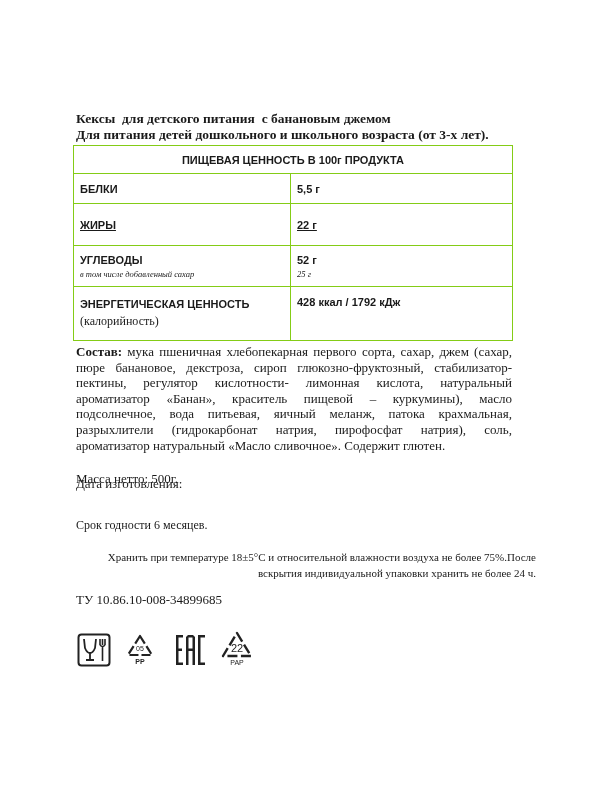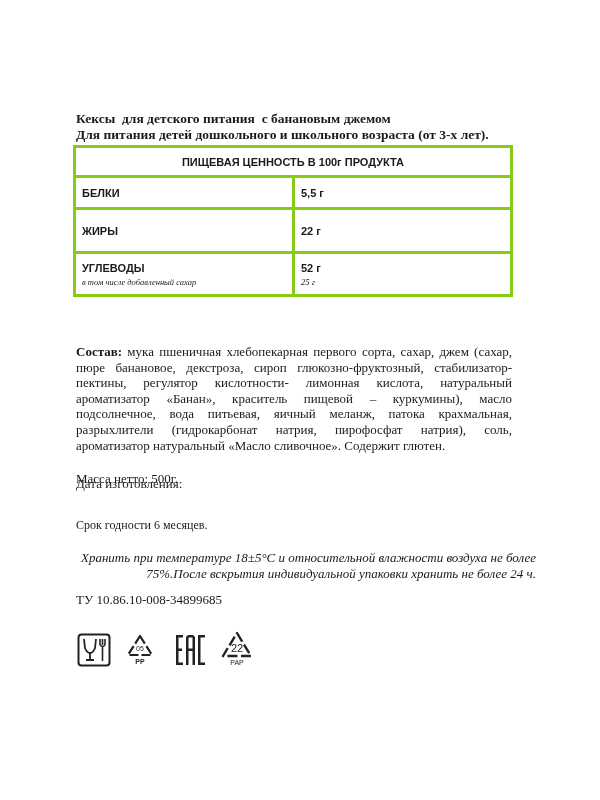--- a/index.html
+++ b/index.html
@@ -8,37 +8,37 @@
     .sans { font-family: "Liberation Sans", "DejaVu Sans", sans-serif; }
     .abs { position: absolute; text-align: right; }
 
     .title { left: 76px; top: 111px; font-size: 13.5px; font-weight: bold; white-space: pre; }
     .subtitle { left: 76px; top: 127px; font-size: 13.5px; white-space: nowrap; font-weight: bold; }
 
     table.nutrition {
       position: absolute; left: 73px; top: 145px; width: 440px;
       border-collapse: collapse; border: 1.4px solid #333;
     }
-    table.nutrition td { border: 3px solid #84cc16; padding: 0 0 0 6px; vertical-align: middle; }
+    table.nutrition td { border: 1px solid #84cc16; padding: 0 0 0 6px; vertical-align: middle; }
     table.nutrition .hdr td { height: 27px; text-align: center; font-size: 11px; font-weight: bold; padding: 0; }
     table.nutrition .lbl { width: 210px; font-size: 11px; font-weight: bold; }
     table.nutrition .val { font-size: 11px; font-weight: bold; }
     .r-belki td { height: 29px; }
-    .r-jiry td { height: 41px; }
+    .r-jiry td { height: 41px; text-decoration: underline; }
     .r-ugl td { height: 40px; }
     .r-energy td { height: 44px; }
     .sub-small { display: block; font-family: "Liberation Serif", serif; font-weight: normal; font-size: 8.5px; margin-top: 3px; font-style: italic; }
     .sub-cal { display: block; font-family: "Liberation Serif", serif; font-weight: normal; font-size: 12px; margin-top: 4px; }
 
     .composition { left: 76px; top: 344px; width: 436px; font-size: 13px; line-height: 15.6px; text-align: justify; }
     .composition b { font-weight: bold; }
     .mass { left: 76px; top: 471px; font-size: 13px; }
     .date { left: 76px; top: 476px; font-size: 13px; }
     .shelf { left: 76px; top: 518px; font-size: 12px; }
-    .storage { left: 76px; top: 550px; width: 460px; font-size: 13px; line-height: 15.6px; font-style: italic; }
+    .storage { left: 76px; top: 550px; width: 460px; font-size: 11px; line-height: 15.6px; }
     .tu { left: 76px; top: 592px; font-size: 13px; }
 
     .icon { position: absolute; }
   </style>
 </head>
 <body>
 
 <div class="abs serif title">Кексы  для детского питания  с банановым джемом</div>
 <div class="abs serif subtitle">Для питания детей дошкольного и школьного возраста (от 3-х лет).</div>
 
@@ -57,20 +57,27 @@
   </tr>
   <tr class="r-ugl">
     <td class="lbl sans">
       <span>УГЛЕВОДЫ</span>
       <span class="sub-small">в том числе добавленный сахар</span>
     </td>
     <td class="val sans">
       <span>52 г</span>
       <span class="sub-small">25 г</span>
     </td>
+  </tr>
+  <tr class="r-energy">
+    <td class="lbl sans">
+      <span>ЭНЕРГЕТИЧЕСКАЯ ЦЕННОСТЬ</span>
+      <span class="sub-cal">(калорийность)</span>
+    </td>
+    <td class="val sans" style="vertical-align:top;padding-top:9px;">428 ккал / 1792 кДж</td>
   </tr>
 </tbody>
   </table>
 
 <div class="abs serif composition"><b>Состав:</b><span> мука пшеничная хлебопекарная первого сорта, сахар, джем (сахар, пюре банановое, декстроза, сироп глюкозно-фруктозный, стабилизатор-пектины, регулятор кислотности- лимонная кислота, натуральный ароматизатор «Банан», краситель пищевой – куркумины), масло подсолнечное, вода питьевая, яичный меланж, патока крахмальная, разрыхлители (гидрокарбонат натрия, пирофосфат натрия), соль, ароматизатор натуральный «Масло сливочное». Содержит глютен.</span></div>
 
 <div class="abs serif mass">Масса нетто: 500г.</div>
 <div class="abs serif date">Дата изготовления:</div>
 <div class="abs serif shelf">Срок годности 6 месяцев.</div>
 <div class="abs serif storage">Хранить при температуре  18±5°С  и относительной влажности воздуха не более 75%.После вскрытия индивидуальной упаковки хранить не более 24 ч.</div>

